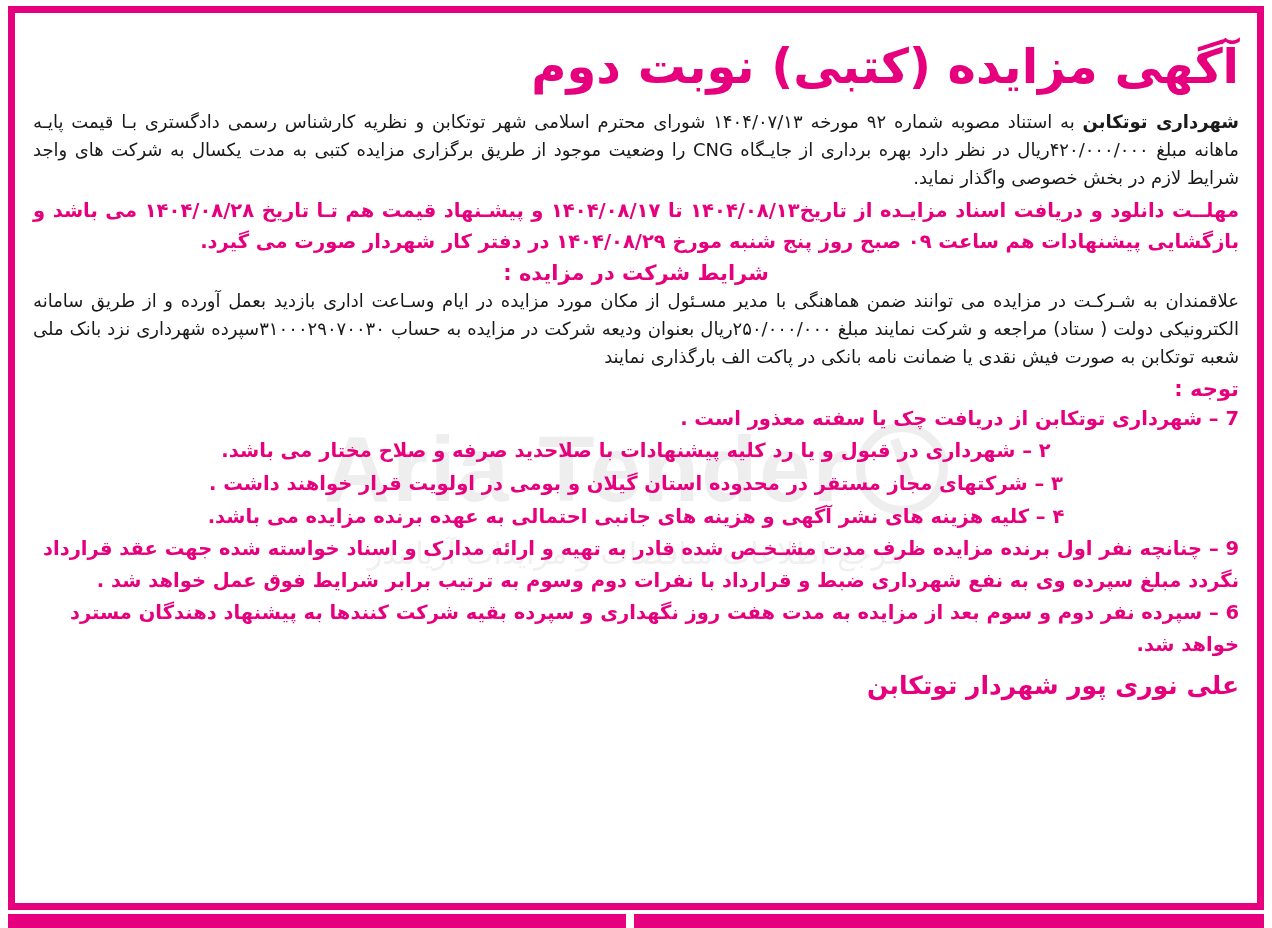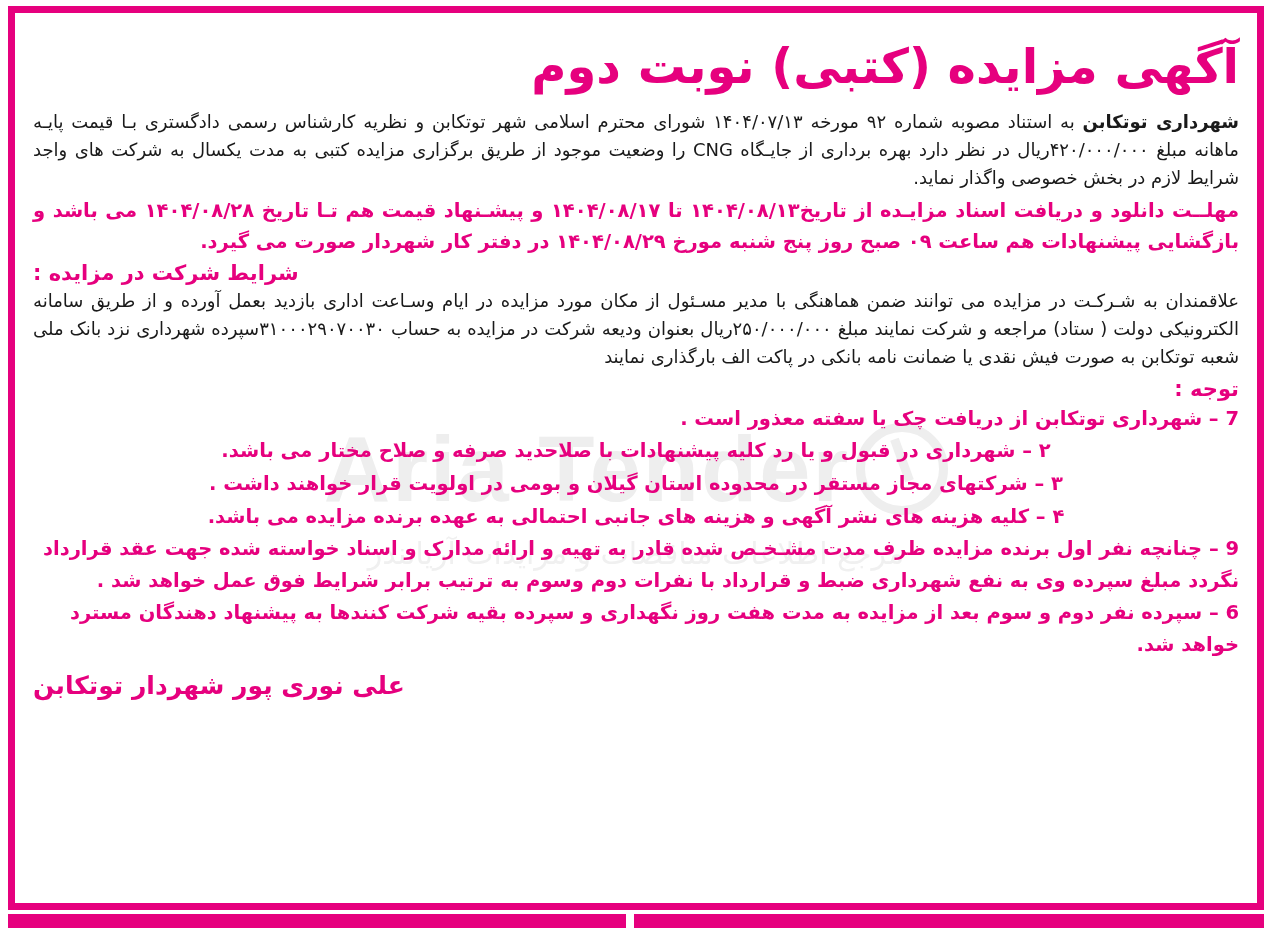--- a/index.html
+++ b/index.html
@@ -124,21 +124,21 @@
     font-size: 19.5px;
     line-height: 1.6;
     text-align: justify;
   }
 
   .section-head {
     color: #e6007e;
     font-weight: bold;
     font-size: 21px;
     margin: 4px 0 2px 0;
-    text-align: left;
+    text-align: center;
   }
 
   .note-head {
     color: #e6007e;
     font-weight: bold;
     font-size: 21px;
     margin: 6px 0 2px 0;
     text-align: right;
   }
 
@@ -159,21 +159,21 @@
     text-align: center;
   }
   ol.notes li.right {
     text-align: right;
   }
 
   .signature {
     color: #e6007e;
     font-weight: bold;
     font-size: 25px;
-    text-align: left;
+    text-align: right;
     margin-top: 10px;
   }
 
   
   .bottom-strip {
     position: absolute;
     bottom: 0;
     height: 14px;
     background: #e6007e;
   }

